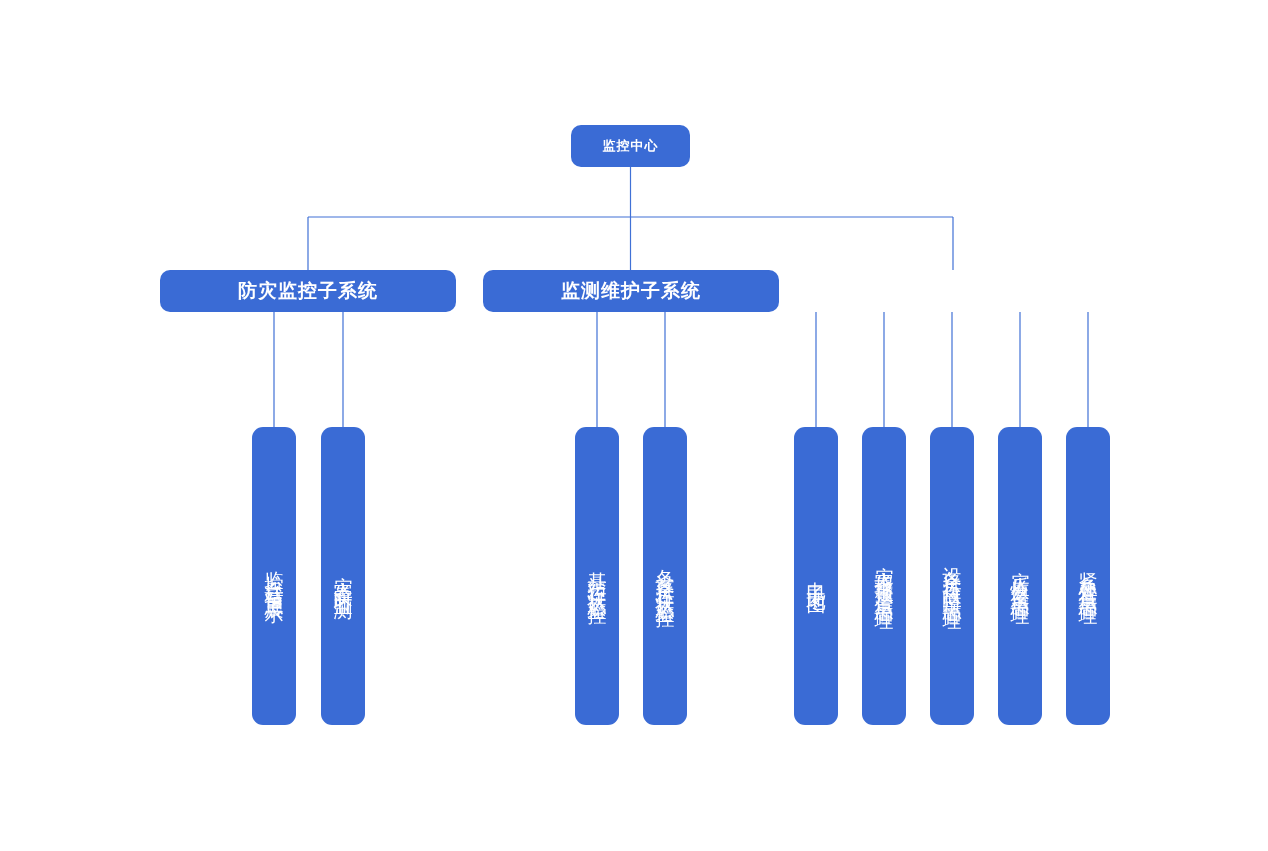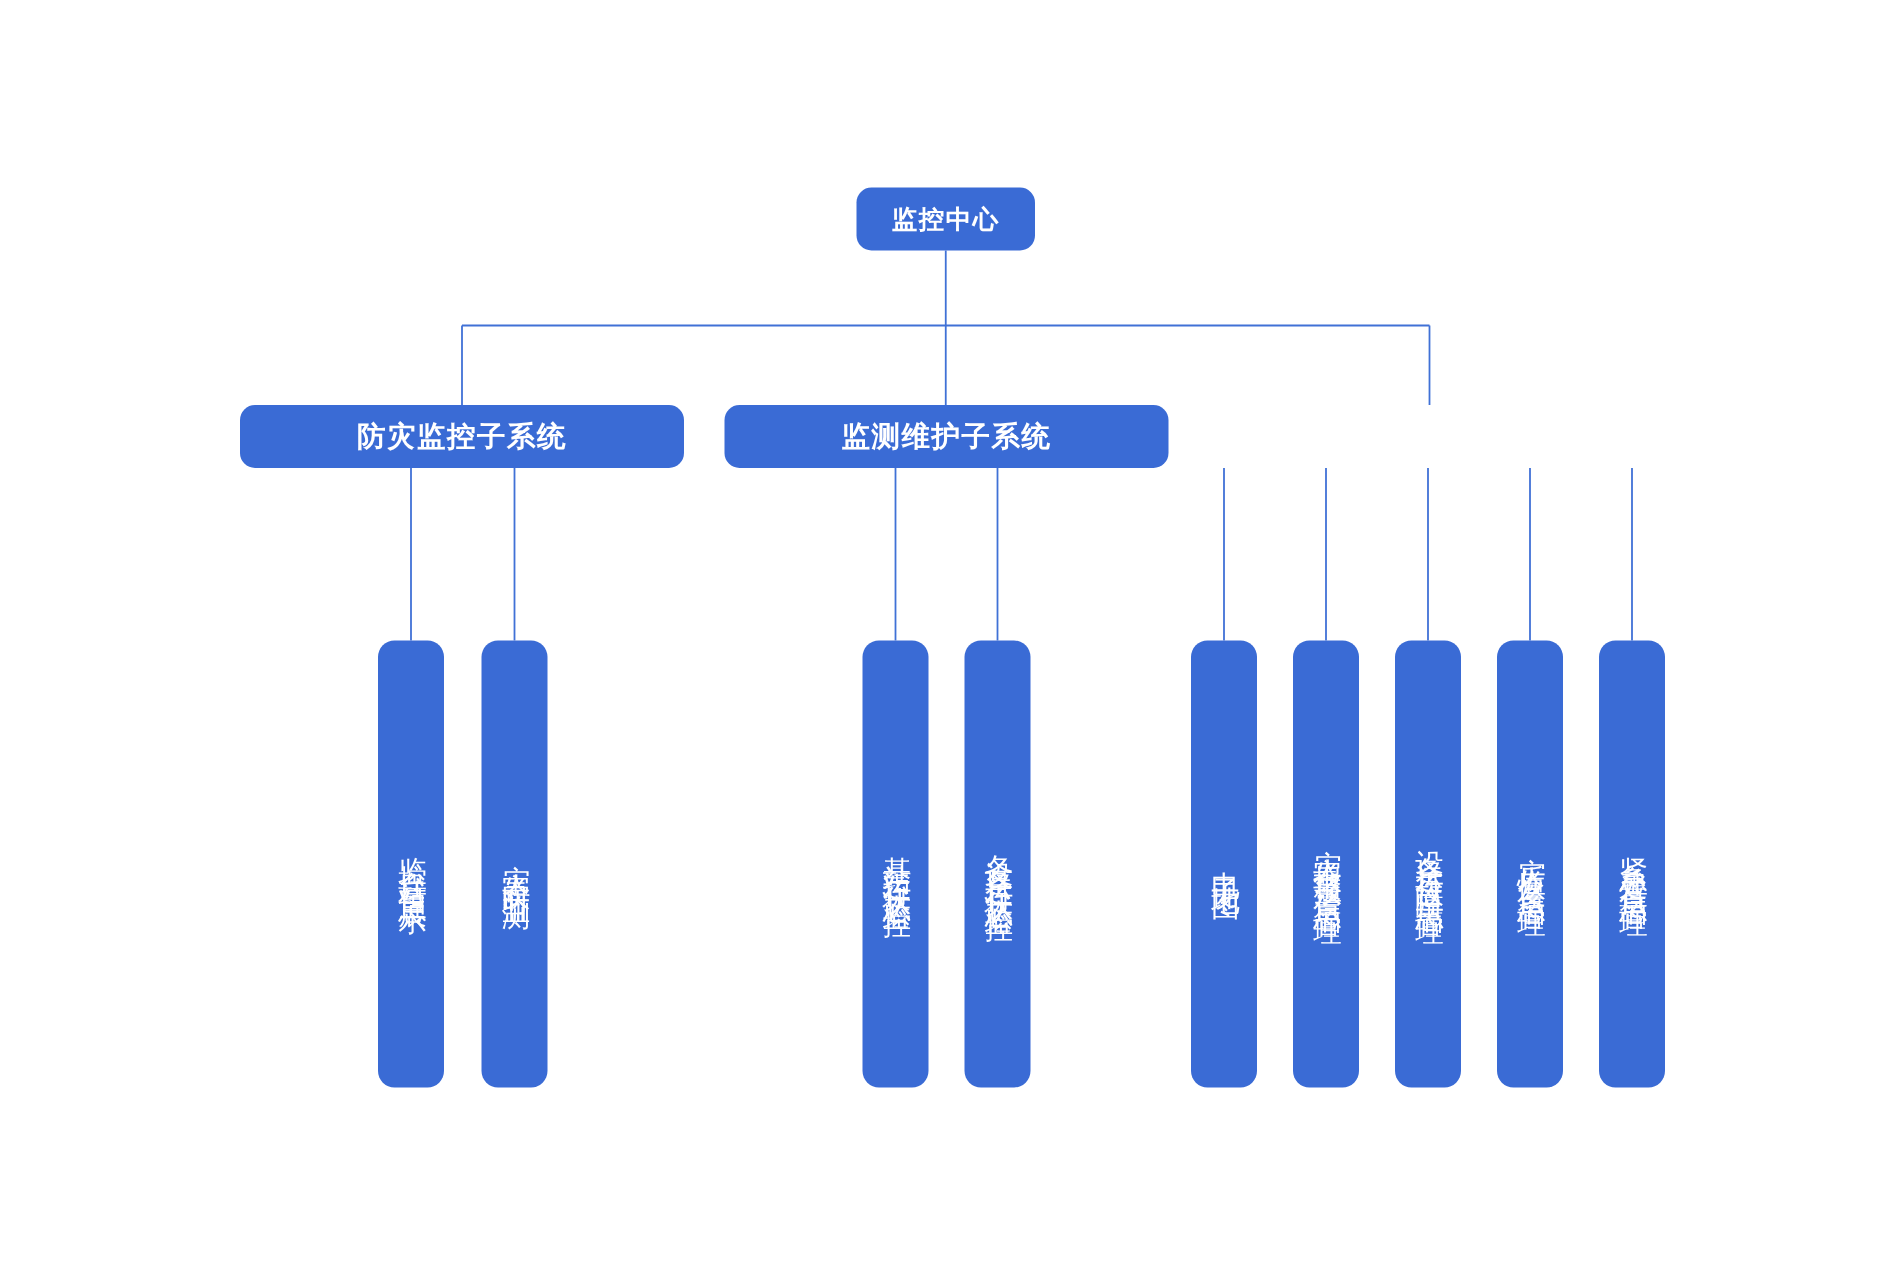--- a/index.html
+++ b/index.html
@@ -32,21 +32,21 @@
     position: absolute;
     background: var(--node-fill);
     color: var(--node-text);
     display: flex;
     align-items: center;
     justify-content: center;
   }
   .node.root {
     left: 571px; top: 125px; width: 119px; height: 42px;
     border-radius: 10px;
-    font-size: 17px; font-weight: 600; letter-spacing: 1px;
+    font-size: 13px; font-weight: 600; letter-spacing: 1px;
   }
   .node.subsystem {
     top: 270px; width: 296px; height: 42px;
     border-radius: 10px;
     font-size: 19px; font-weight: 600; letter-spacing: 1px;
   }
   .node.leaf {
     top: 427px; width: 44px; height: 298px;
     border-radius: 11px;
     font-size: 19px; font-weight: 500;

